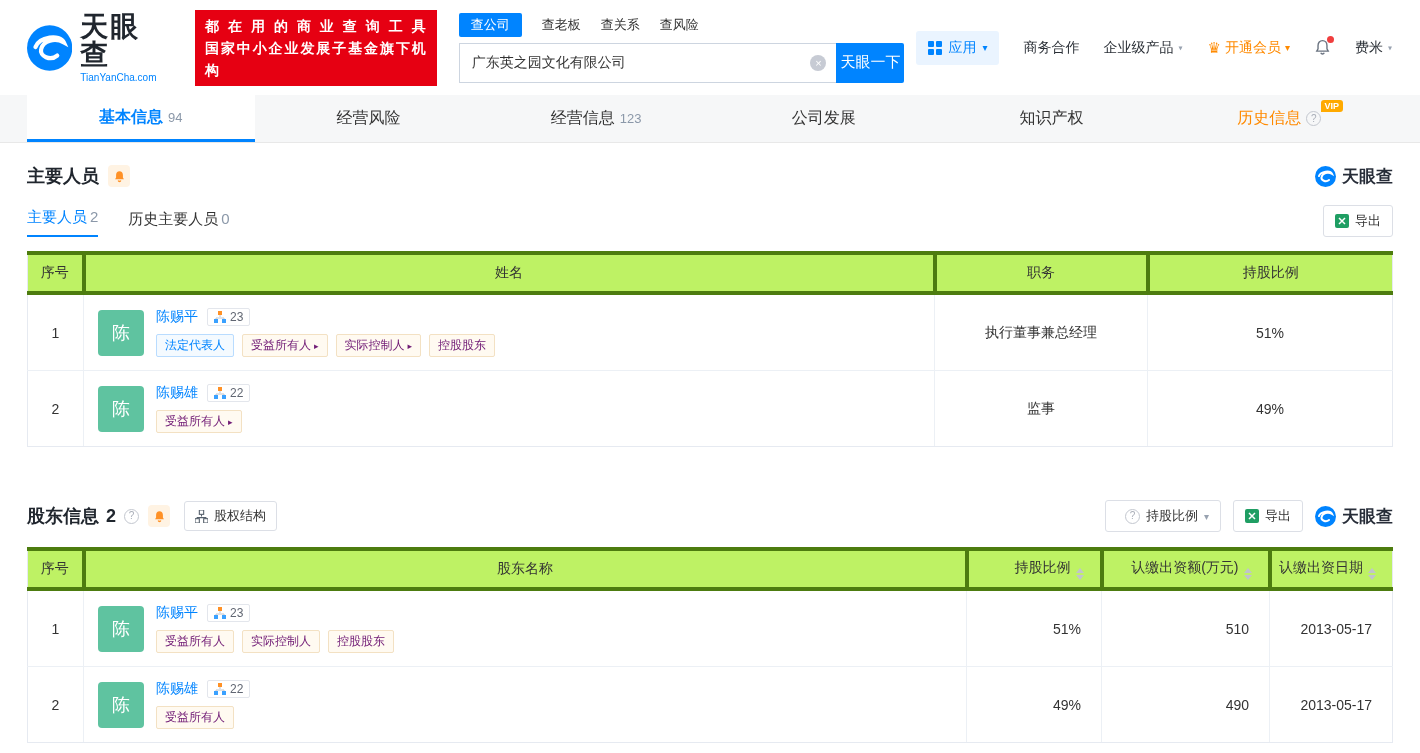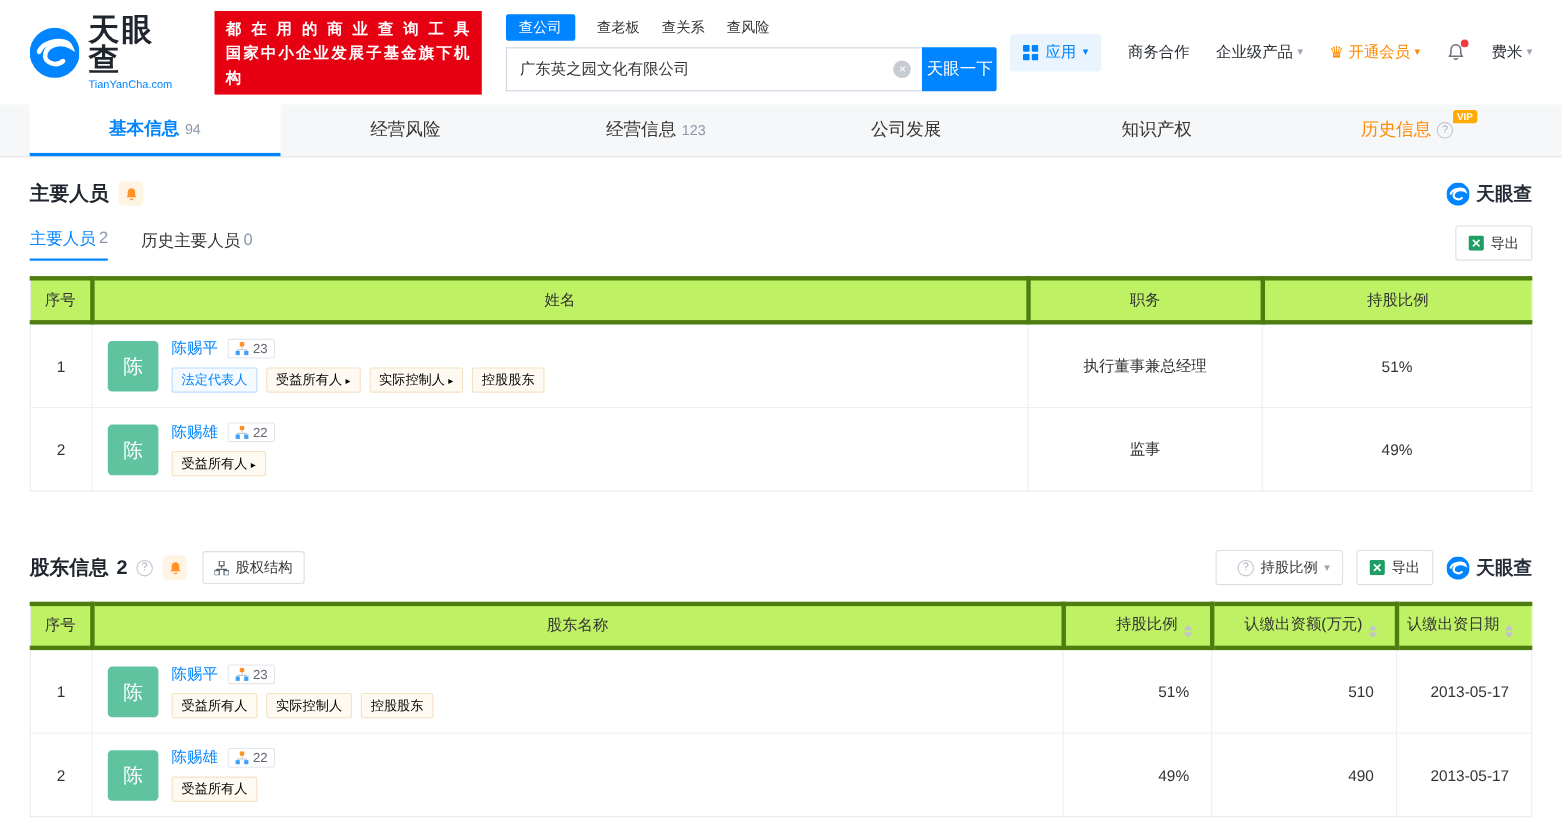--- a/index.html
+++ b/index.html
@@ -32,21 +32,21 @@
   .header-right { margin-left:auto; display:flex; align-items:center; gap:24px; font-size:14px; color:#2a2f36; white-space:nowrap;padding-left:12px; }
   .header-right > * { cursor:pointer; }
   .apps-btn { background:#eaf4ff; color:#0084ff; padding:8px 12px; border-radius:3px; display:flex; align-items:center; gap:6px; }
   .caret { font-size:10px; color:#98a2b0; }
   .apps-btn .caret { color:#0084ff; }
   .vip-link { color:#ff8a00; display:flex; align-items:center; gap:4px; }
   .vip-link .caret { color:#ff8a00; }
   .crown { font-size:15px; }
   .bell-wrap { position:relative; display:flex; }
   .bell-wrap .dot { position:absolute; top:-3px; right:-3px; width:7px; height:7px; background:#f03e3e; border-radius:50%; }
-  .menu-item { display:flex; align-items:center; gap:4px; }
+  .menu-item { display:flex; align-items:center; gap:4px;font-family:Liberation Mono, monospace; }
 
   
   .nav-tabs { height:48px; background:#f6f7f8; border-bottom:1px solid #e8e8e8; display:flex; padding:0 27px; }
   .nav-tab { flex:1; display:flex; align-items:center; justify-content:center; gap:5px; font-size:16px; color:#333;
              cursor:pointer; position:relative; }
   .nav-tab.active { background:#fff; color:#0084ff; font-weight:bold; border-bottom:3px solid #0084ff; }
   .nav-count { font-size:13px; color:#8b98a9; font-weight:normal; }
   .nav-tab.vip-tab { color:#ff8a00; }
   .vip-badge { position:absolute; top:5px; right:50px; background:#ffaa00; color:#fff; font-size:9px; font-weight:bold;
                padding:1px 4px; border-radius:3px 3px 3px 0; }
@@ -86,21 +86,21 @@
 
   .person { display:flex; align-items:center; }
   .avatar { width:46px; height:46px; background:#5fc3a0; border-radius:4px; color:#fff; font-size:18px;
             display:flex; align-items:center; justify-content:center; flex:none; margin-right:12px; }
   .person-top { display:flex; align-items:center; }
   .name-link { color:#0084ff; text-decoration:none; font-size:14px; cursor:pointer; }
   .rel-badge { display:inline-flex; align-items:center; gap:4px; border:1px solid #e3e6ec; border-radius:2px;
                padding:1px 6px; margin-left:9px; font-size:12px; color:#606672; cursor:pointer; background:#fff; }
   .tags { display:flex; gap:8px; margin-top:8px; flex-wrap:wrap; }
   .tag { font-size:12px; padding:2px 8px; border-radius:2px; cursor:pointer; white-space:nowrap; }
-  .tag.orange { color:#000000; background:#fffaf1; border:1px solid #f3e1c3; }
+  .tag.orange { color:#701a75; background:#fffaf1; border:1px solid #f3e1c3; }
   .tag.blue { color:#0084ff; background:#f4faff; border:1px solid #b9dcff; }
   .tag.arrow::after { content:"▸"; font-size:9px; margin-left:3px; }
 
   .sort { display:inline-flex; flex-direction:column; margin-left:5px; vertical-align:-1px; }
   .sort i { display:block; width:0; height:0; border:4px solid transparent; }
   .sort .up { border-bottom:5px solid #c0c4cc; border-top:none; margin-bottom:2px; }
   .sort .down { border-top:5px solid #c0c4cc; border-bottom:none; }
 
   
   .sh-head { margin-top:52px; }

